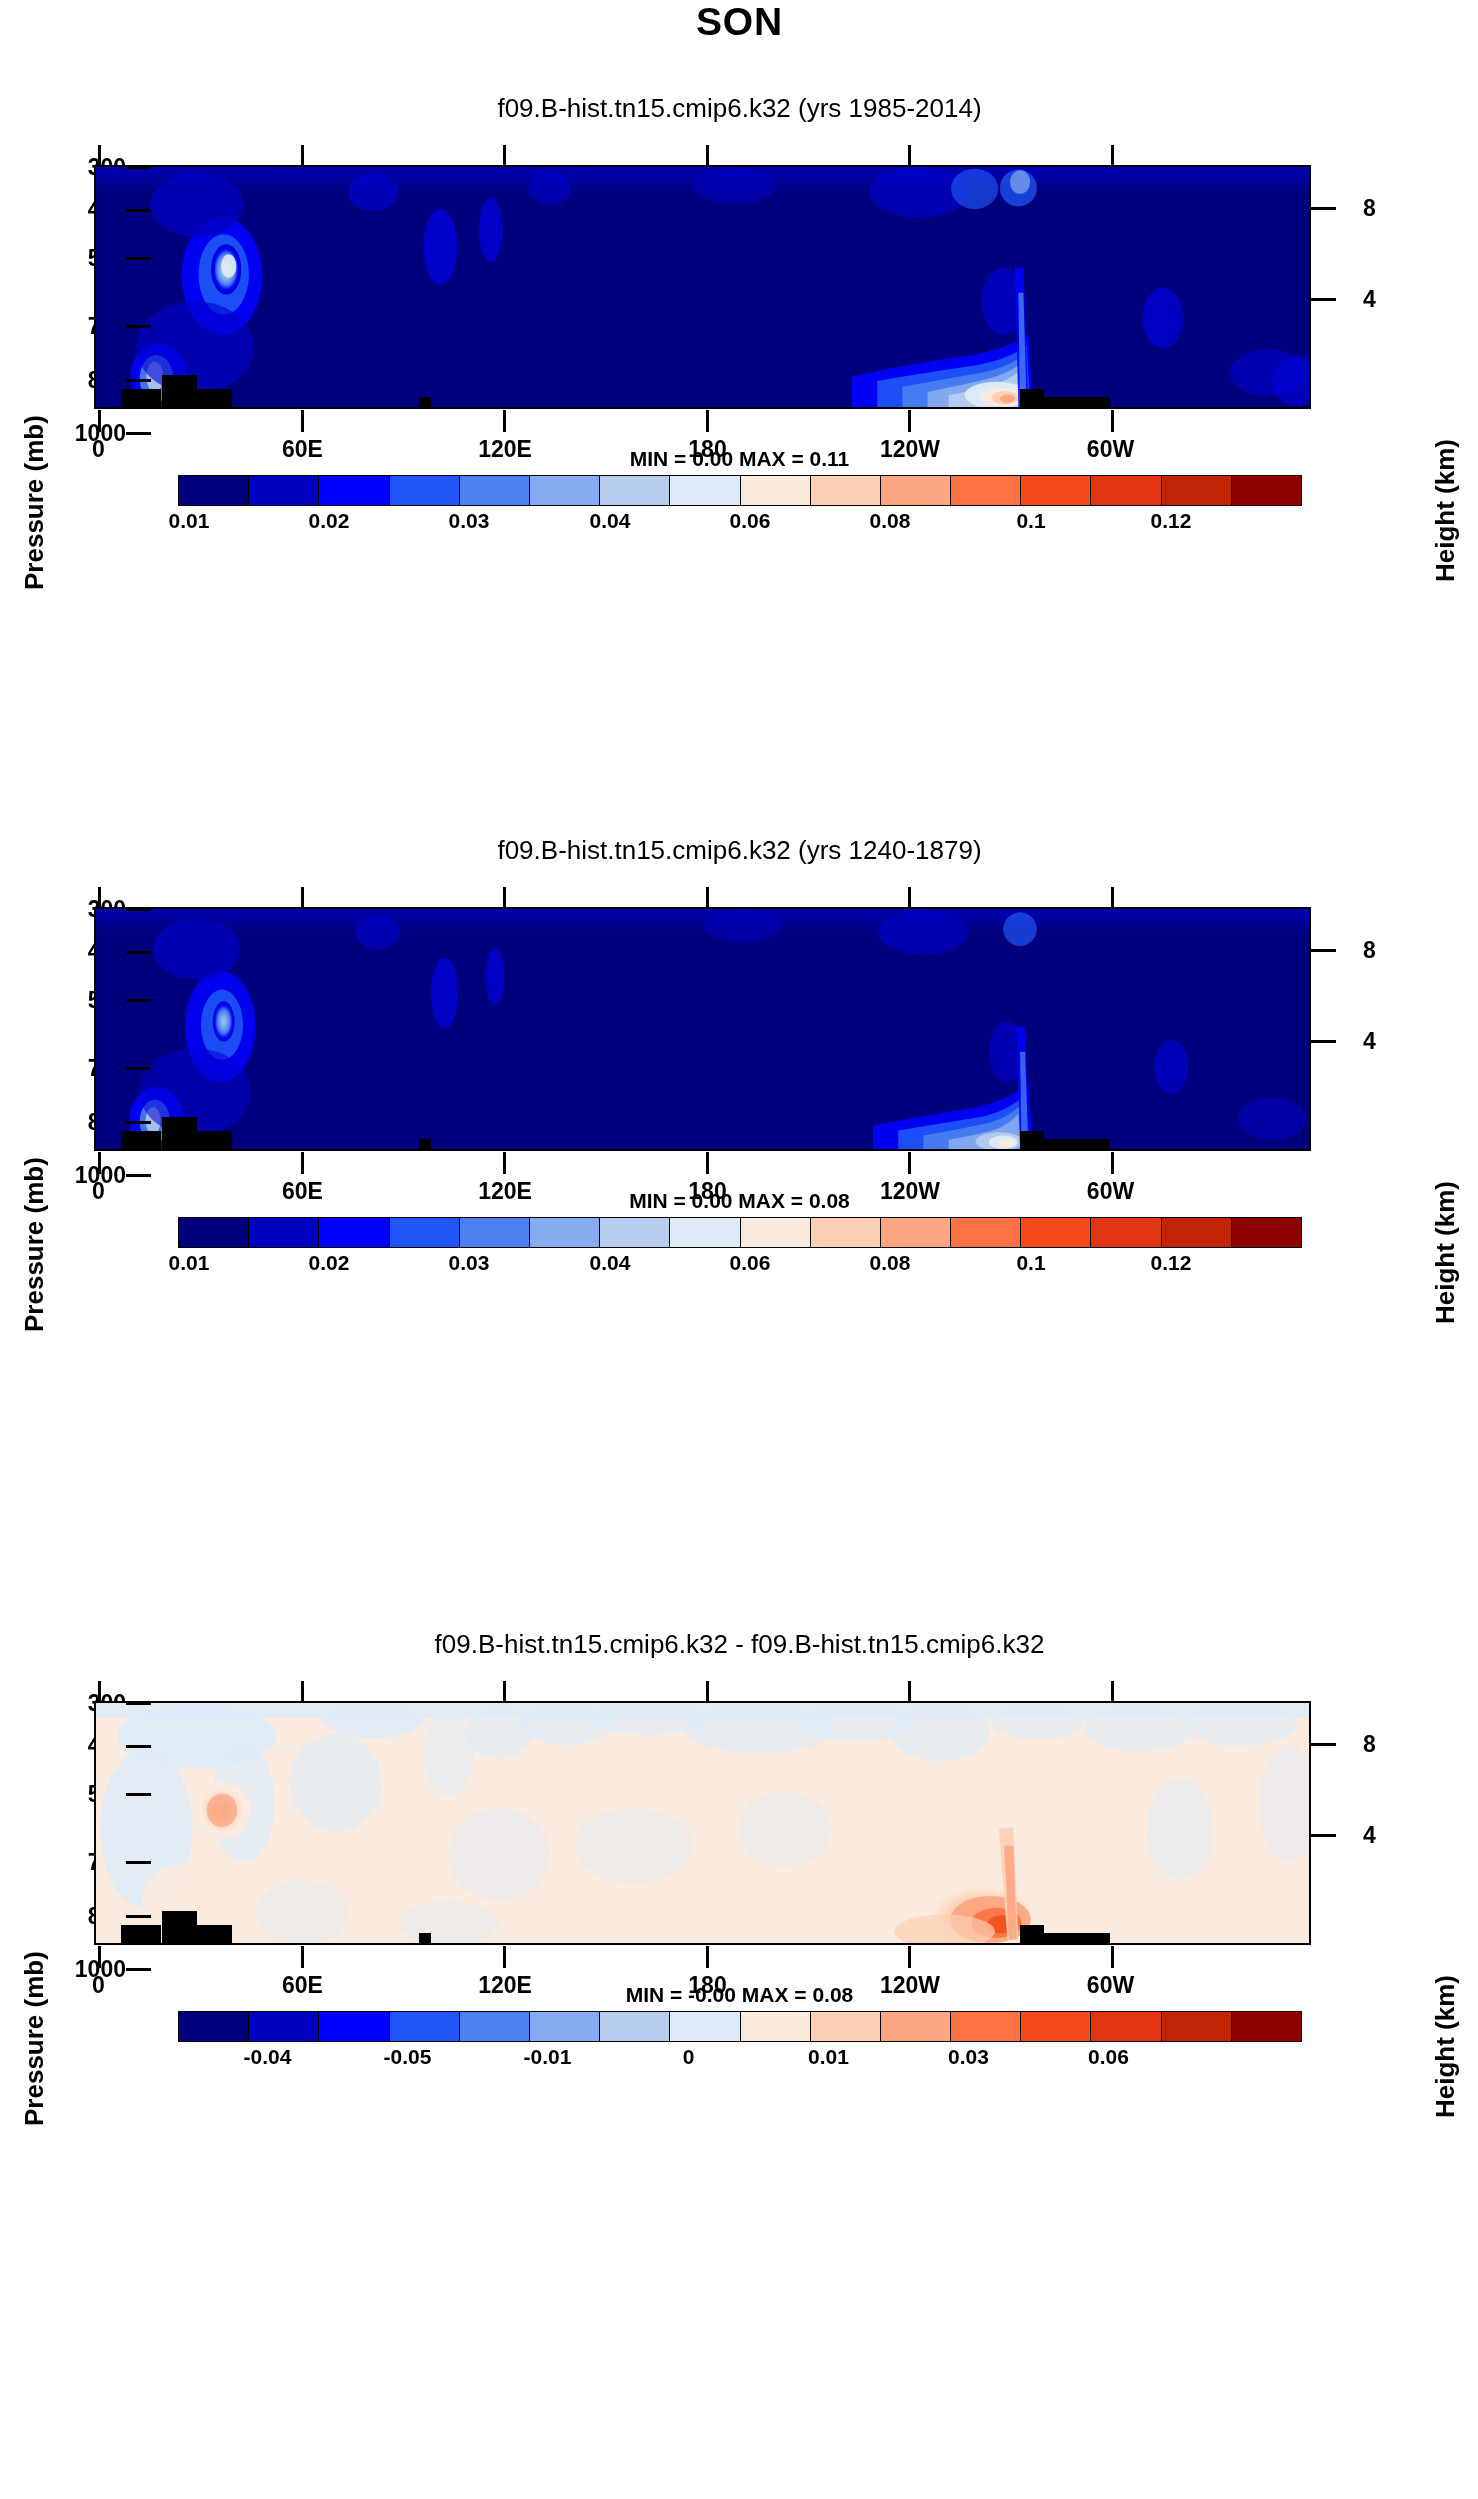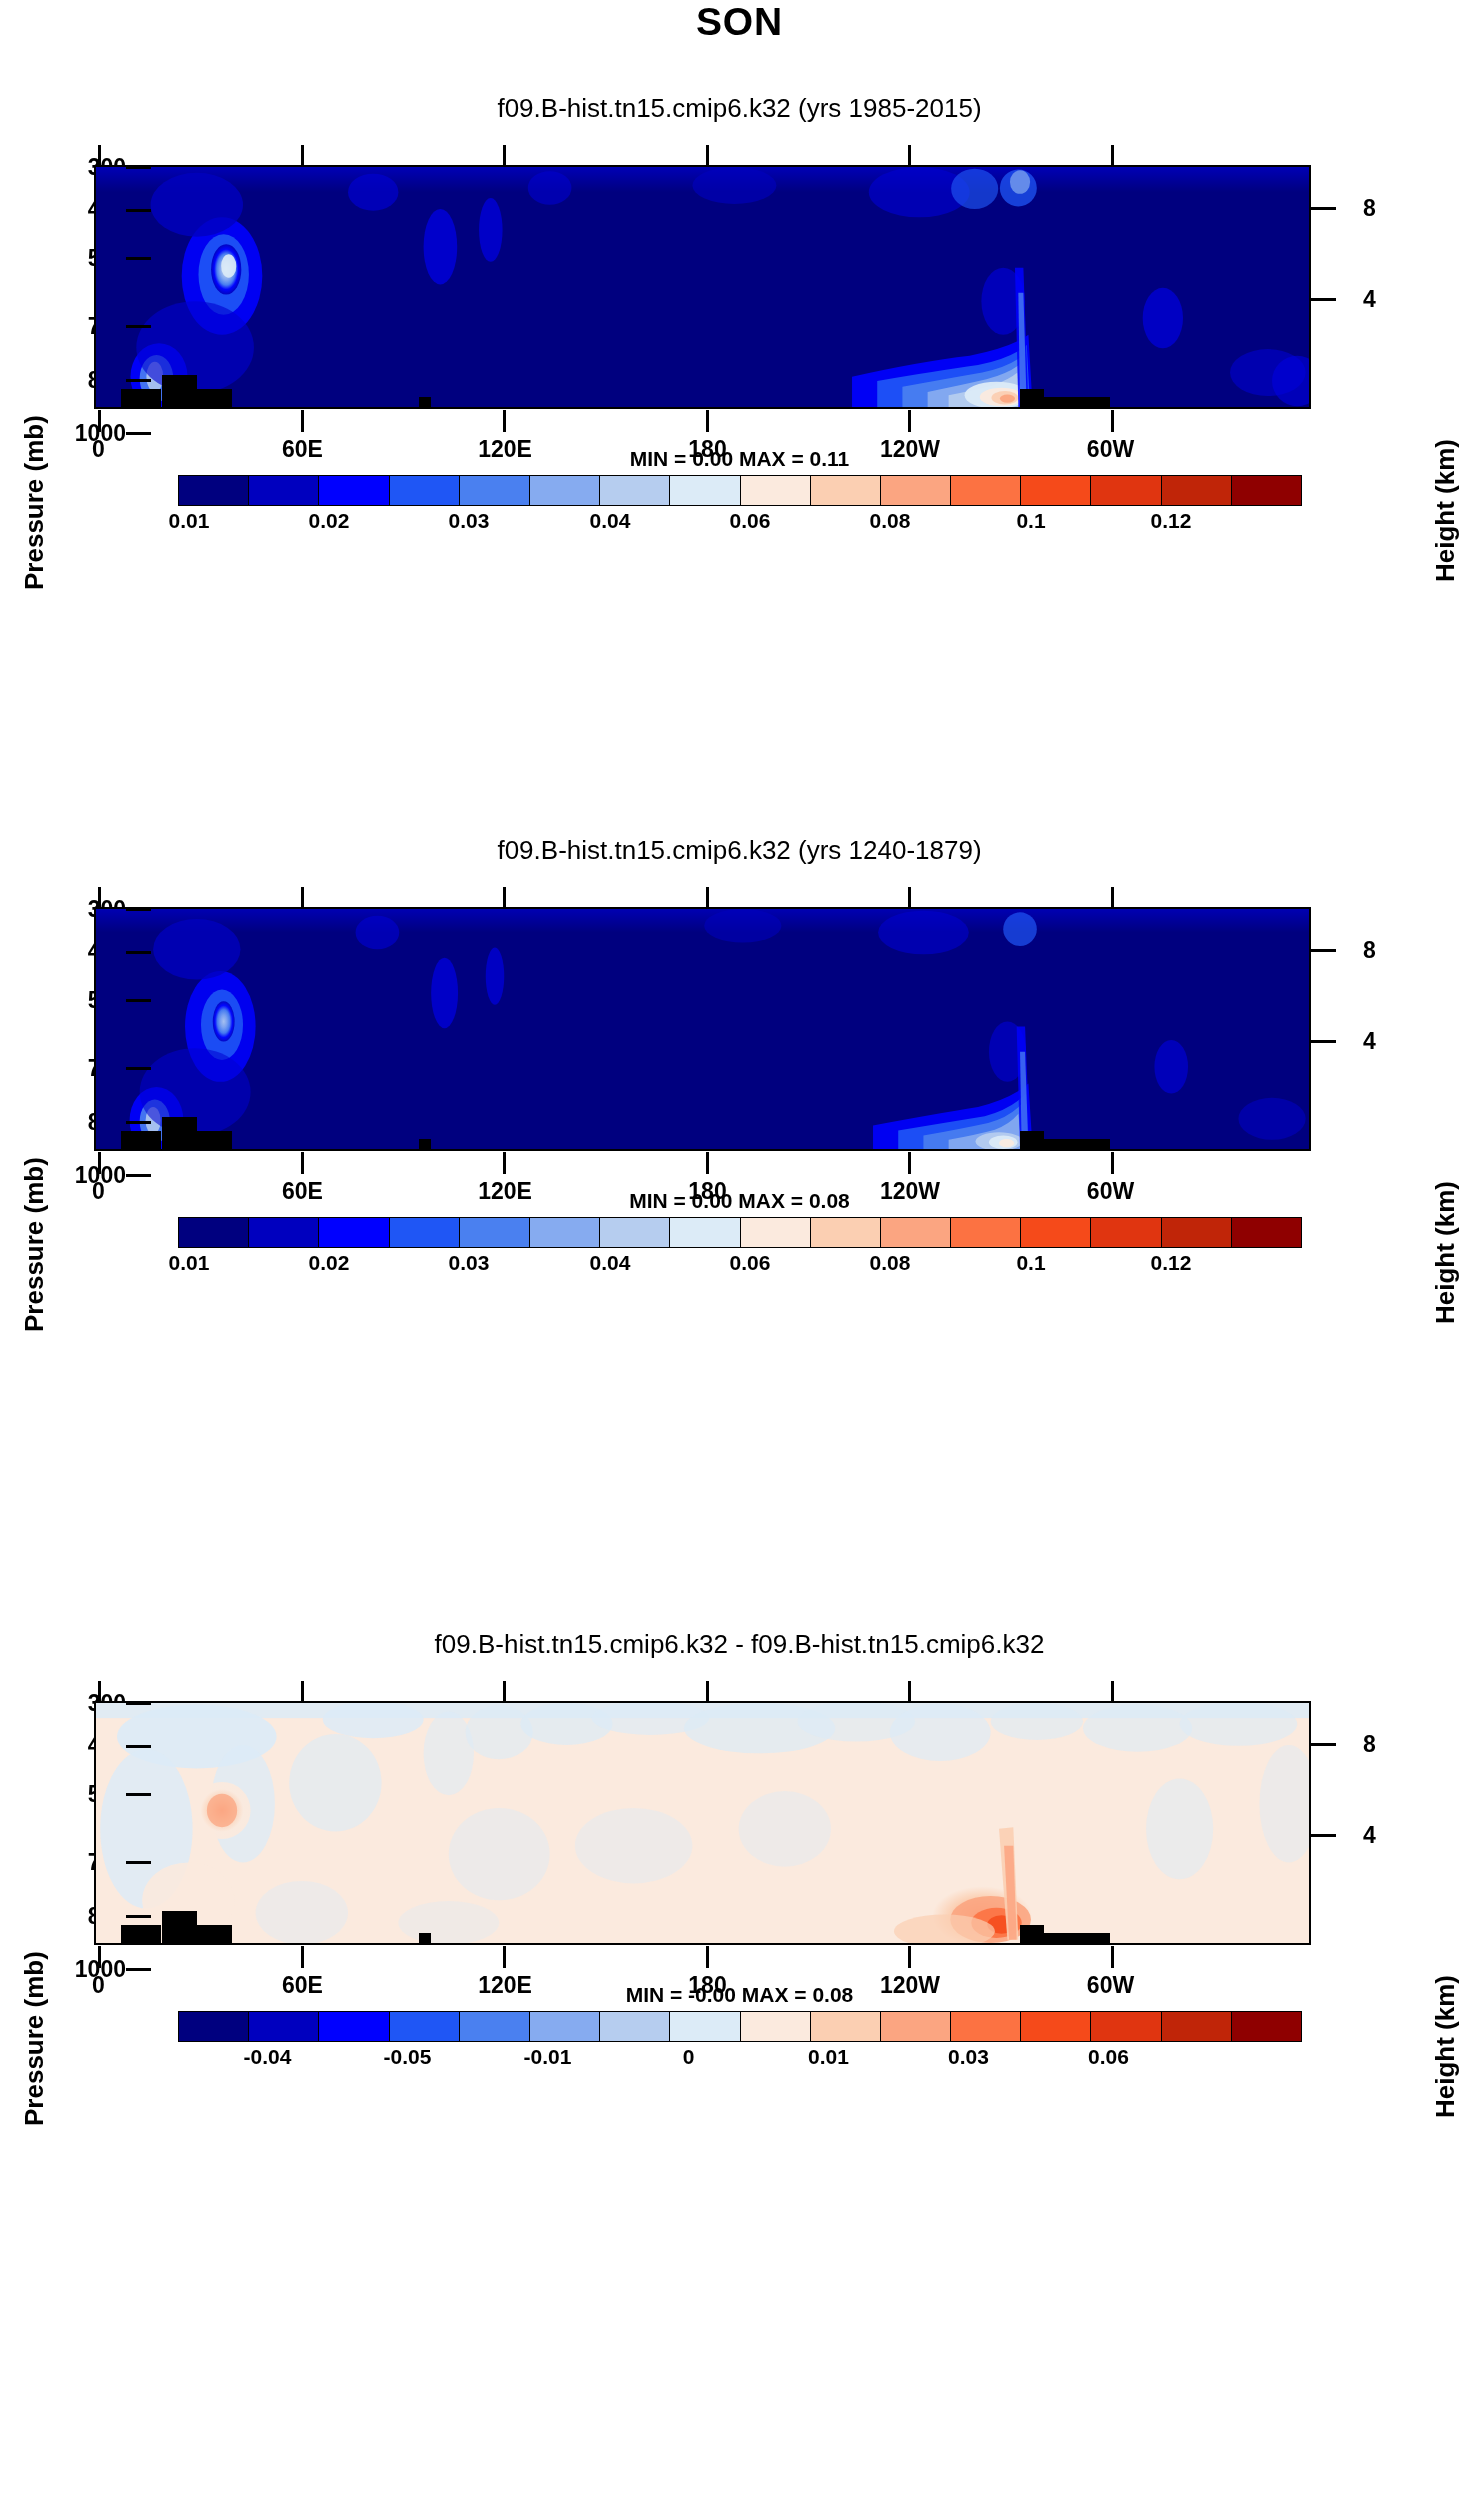--- a/index.html
+++ b/index.html
@@ -35,21 +35,21 @@
       text-align:center;white-space:nowrap;}
   .terrain{position:absolute;background:#000;}
   svg{display:block;}
 </style>
 </head>
 <body>
 
 <div id="main-title">SON</div>
 
 <div class="panel">
-  <div class="panel-title" style="top:49px">f09.B-hist.tn15.cmip6.k32 (yrs 1985-2015)</div>
+  <div class="panel-title" style="top:49px">f09.B-hist.tn15.cmip6.k32 (yrs 1985-2014)</div>
   <div class="field-label" style="left:94px;top:171px">Cloud ice+liquid</div>
   <div class="units-label" style="left:1249px;top:171px">g/kg</div>
 
   <div class="axis-name-left" style="left:18.5px;top:546px">Pressure (mb)</div>
   <div class="axis-name-right" style="left:1430px;top:538px">Height (km)</div>
 
   <div class="ylab" style="left:25px;top:110px;width:101px">300</div>
   <div class="ylab" style="left:25px;top:152px;width:101px">400</div>
   <div class="ylab" style="left:25px;top:201px;width:101px">500</div>
   <div class="ylab" style="left:25px;top:269px;width:101px">700</div>

